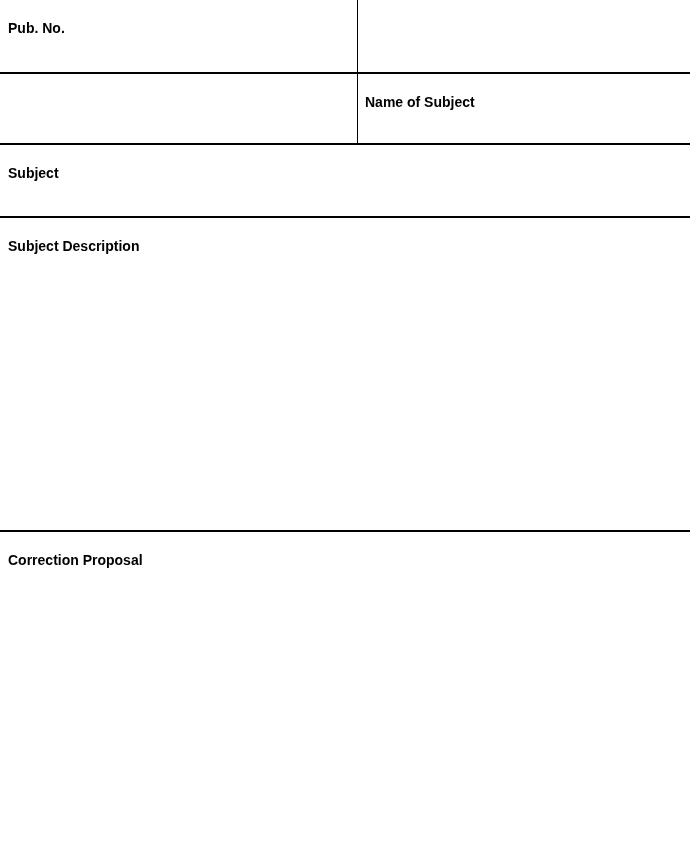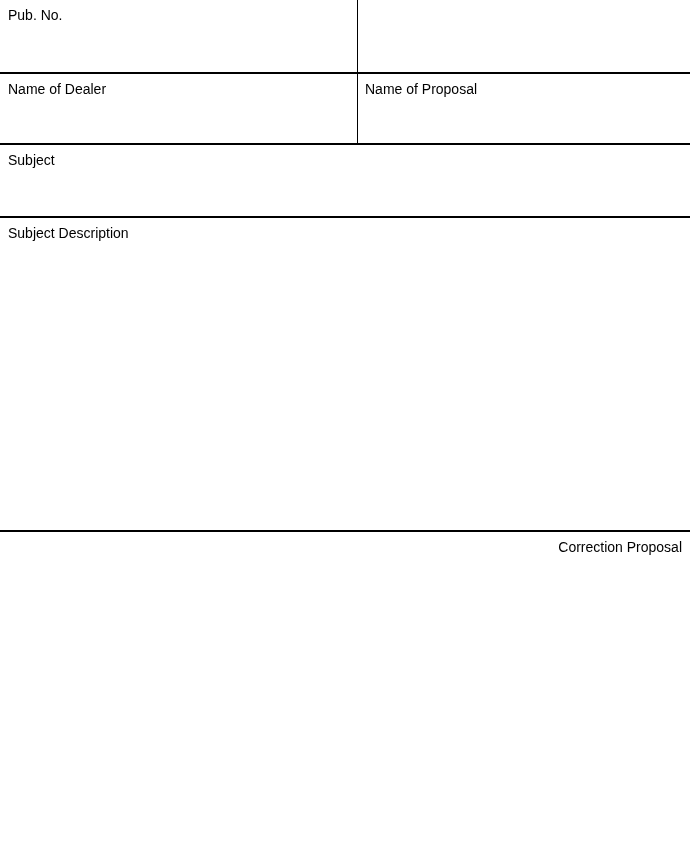--- a/index.html
+++ b/index.html
@@ -23,25 +23,26 @@
     box-sizing: border-box;
     border-bottom: 2px solid #000000;
   }
   .row.last {
     border-bottom: none;
   }
   .row-1 { height: 74px; }
   .row-2 { height: 71px; }
   .row-3 { height: 73px; }
   .row-4 { height: 314px; }
-  .row-5 { height: 322px; text-align: right; }
+  .row-5 { height: 322px; }
   .cell {
     box-sizing: border-box;
-    padding: 7px 8px;
+    padding: 20px 8px;
     overflow: hidden;
+    font-weight: bold;
   }
   .cell-left {
     width: 358px;
     border-right: 1px solid #000000;
   }
   .cell-right {
     flex: 1;
     padding-left: 7px;
   }
   .cell-full {
@@ -64,25 +65,24 @@
 
   <div class="row row-1">
     <div class="cell cell-left">
       <span class="field-label">Pub. No.</span>
       <span class="field-value"></span>
     </div>
   </div>
 
   <div class="row row-2">
     <div class="cell cell-left">
-      <span class="field-label">Name of Dealer</span>
       <span class="field-value"></span>
     </div>
     <div class="cell cell-right">
-      <span class="field-label">Name of Proposal</span>
+      <span class="field-label">Name of Subject</span>
       <span class="field-value"></span>
     </div>
   </div>
 
   <div class="row row-3">
     <div class="cell cell-full">
       <span class="field-label">Subject</span>
       <span class="field-value"></span>
     </div>
   </div>

